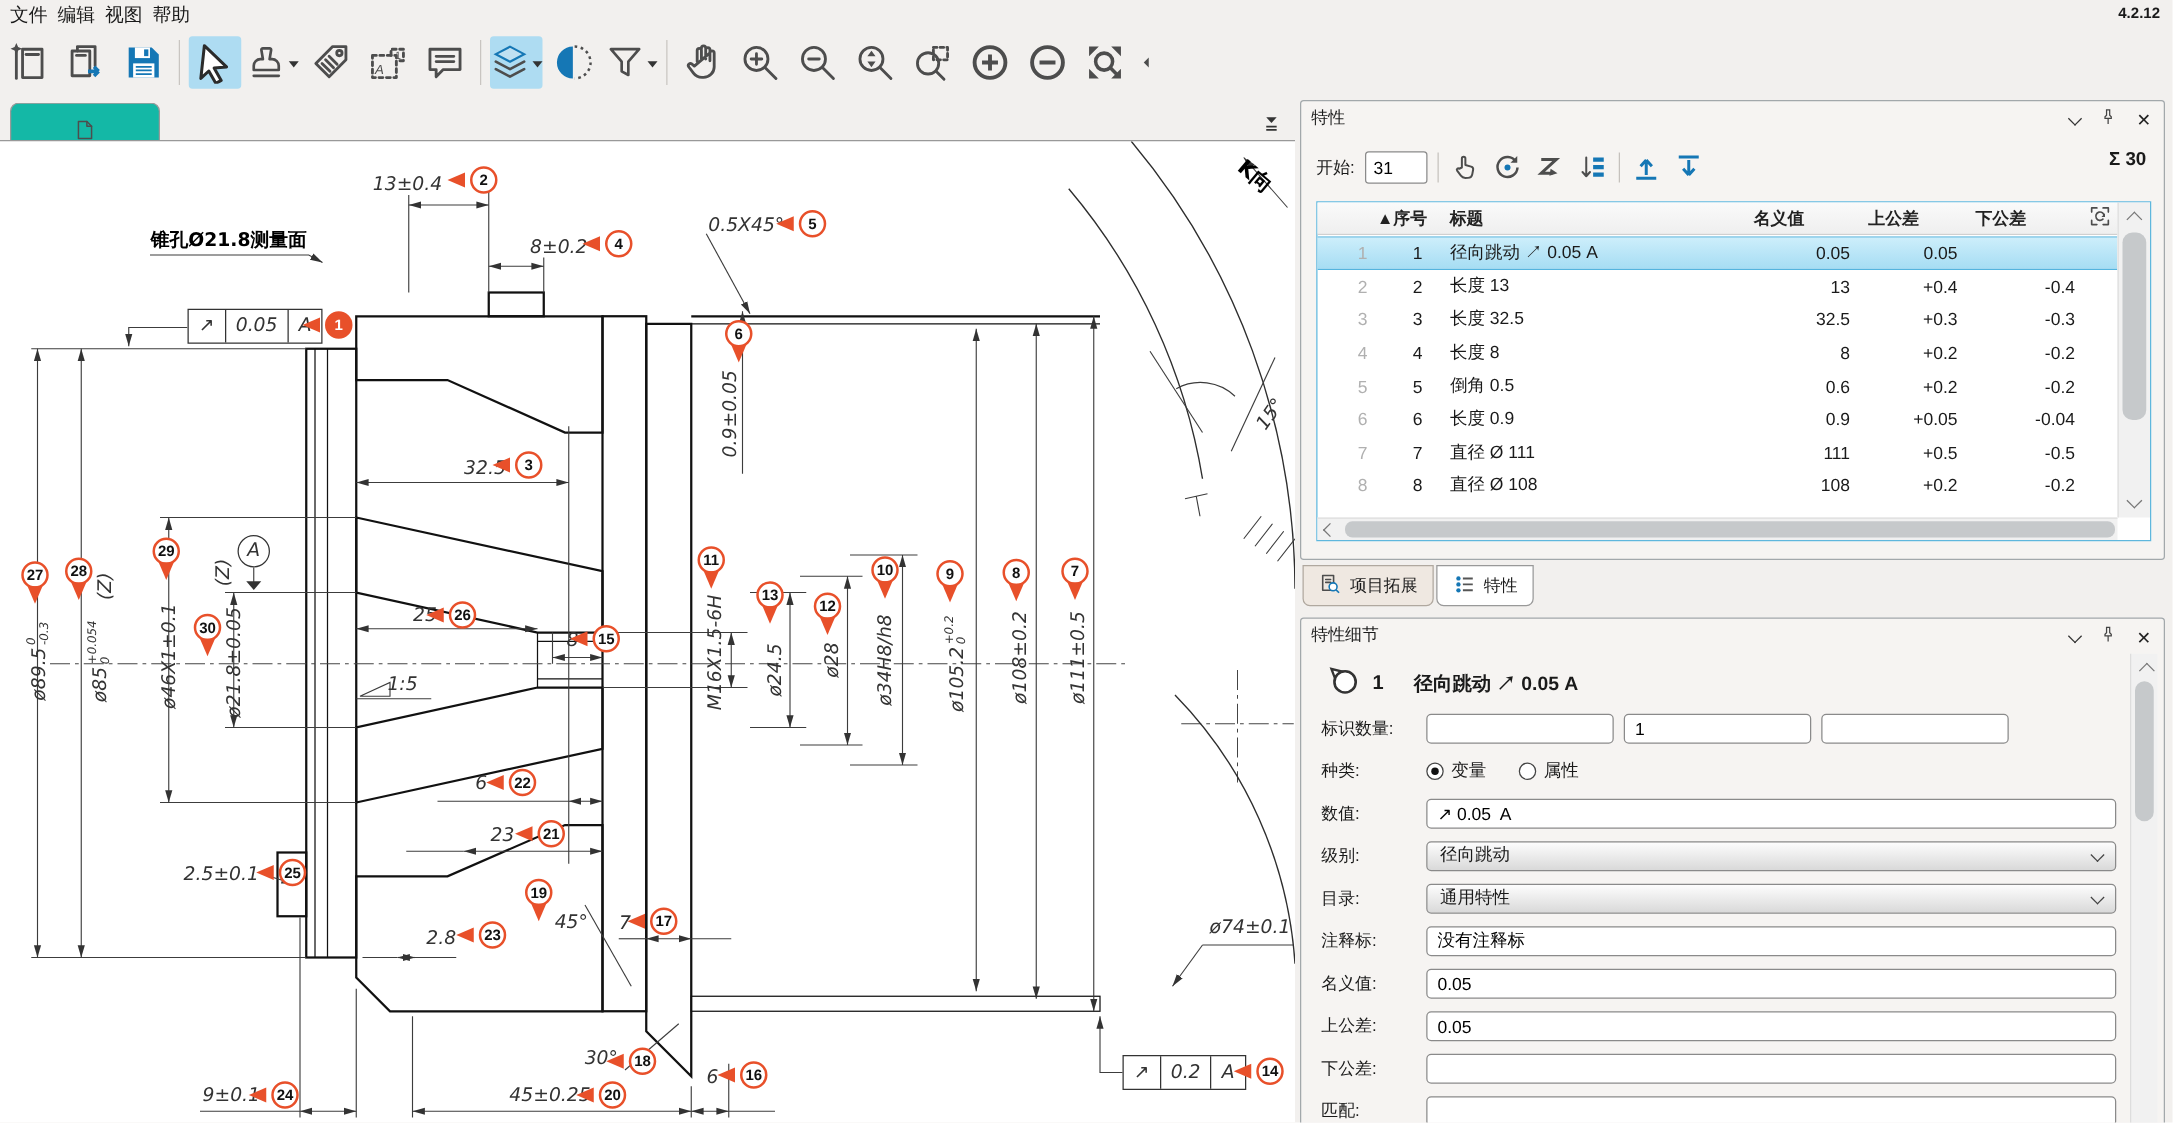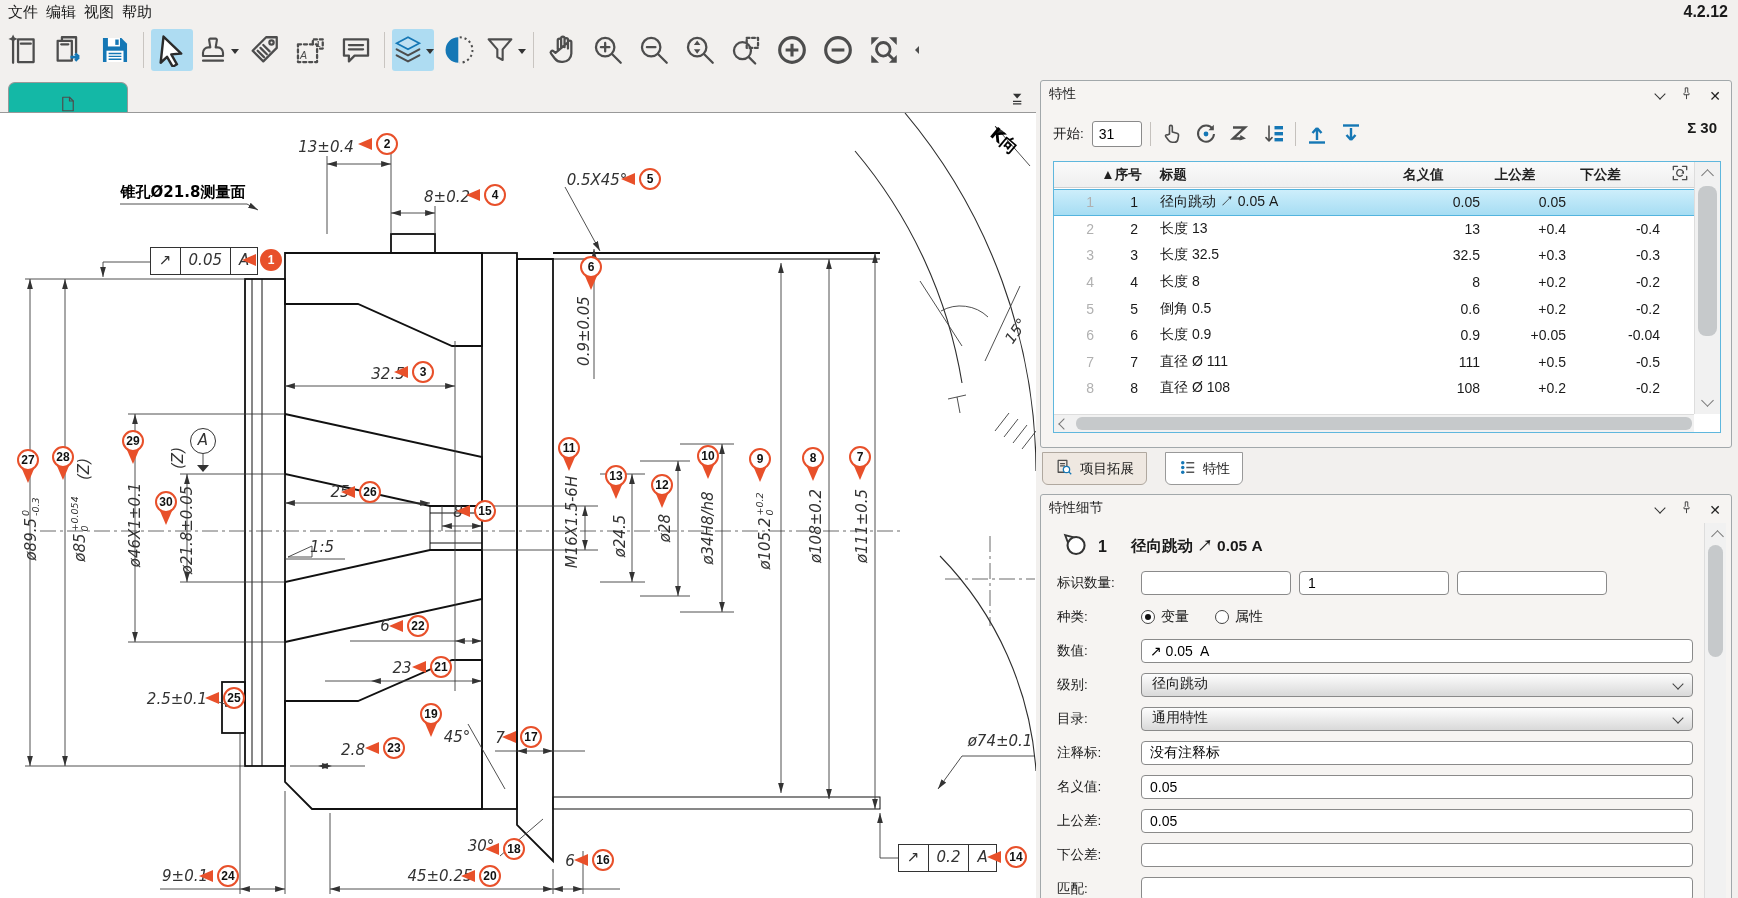--- a/index.html
+++ b/index.html
@@ -2,21 +2,21 @@
 <html><head>
 <meta charset="utf-8">
 <style>
   * { margin:0; padding:0; box-sizing:border-box; }
   html,body { width:1738px; height:898px; overflow:hidden; }
   body { position:relative; background:#f2f0ee; font-family:"Liberation Sans",sans-serif; color:#1a1a1a; }
 
   
   .menubar { position:absolute; left:0; top:0; width:1738px; height:24px; display:flex; align-items:center; padding-left:8px; gap:26px; }
   .menu-item { font-size:15px; cursor:default; }
-  .version { position:absolute; right:10px; top:3px; font-size:16px; font-weight:bold;text-align:center; }
+  .version { position:absolute; right:10px; top:3px; font-size:12px; font-weight:bold;text-align:center; }
 
   
   .toolbar { position:absolute; left:2px; top:24px; height:52px; display:flex; align-items:center; gap:4px; }
   .tb-btn { position:relative; width:42px; height:42px; display:flex; align-items:center; justify-content:center; border-radius:3px; }
   .tb-btn svg { width:34px; height:34px; }
   .tb-btn.small { width:16px; } .tb-btn.small svg { width:18px; height:18px; }
   .tb-btn.active { background:#aedcf2; }
   .tsep { width:1px; height:36px; background:#c9c5c1; margin:0 3px; }
   .dd { width:0; height:0; border:4px solid transparent; border-top:5px solid #333; margin-left:2px; margin-top:6px; }
   .s { fill:none; stroke:#4d4d4d; stroke-width:1.6; stroke-linejoin:round; stroke-linecap:round; }
@@ -81,21 +81,21 @@
   .h2 { width:92px; padding-left:10px; } .h3 { width:86px; padding-left:10px; } .h4 { width:94px; padding-left:10px; }
   .hicon { margin-left:6px; width:24px; } .hicon svg { width:20px; height:20px; }
   .vscroll { position:absolute; right:0; top:0; width:26px; bottom:18px; background:#f1f1f1; border-left:1px solid #ddd; }
   .vscroll .thumb { position:absolute; left:3px; right:3px; top:24px; height:150px; background:#c6c9cb; border-radius:8px; }
   .sb-arrow { position:absolute; left:8px; width:9px; height:9px; border-right:1.6px solid #777; border-bottom:1.6px solid #777; }
   .sb-up { top:9px; transform:rotate(-135deg); } .sb-dn { bottom:9px; transform:rotate(45deg); }
   .hscroll { position:absolute; left:0; right:26px; bottom:0; height:18px; background:#f1f1f1; border-top:1px solid #ddd; }
   .hscroll .hthumb { position:absolute; left:22px; right:2px; top:2px; bottom:2px; background:#c6c9cb; border-radius:6px; }
   .hs-left { position:absolute; left:6px; top:5px; width:8px; height:8px; border-left:1.6px solid #777; border-bottom:1.6px solid #777; transform:rotate(45deg); }
 
-  .panel-tabs { position:absolute; left:2px; top:376px; height:36px; display:flex; gap:18px; }
+  .panel-tabs { position:absolute; left:2px; top:376px; height:36px; display:flex; gap:2px; }
   .ptab { display:flex; align-items:center; gap:6px; padding:0 12px; height:33px; border:1px solid #b0a89f; border-radius:0 0 6px 6px; background:#efe8e1; font-size:13.5px; }
   .ptab.active { background:#fff; border-color:#999; font-weight:normal; }
   .ptab svg { width:19px; height:19px; }
 
   .d-item { position:absolute; left:20px; top:36px; display:flex; align-items:center; gap:10px; }
   .d-item svg { width:27px; height:27px; }
   .d-num { font-size:16px; font-weight:bold; margin-right:14px; }
   .d-title { font-size:15.5px; font-weight:bold; }
   .d-fields { position:absolute; left:16px; top:76px; width:636px; display:flex; flex-direction:column; gap:10px; }
   .frow { display:flex; align-items:center; height:24px; }

